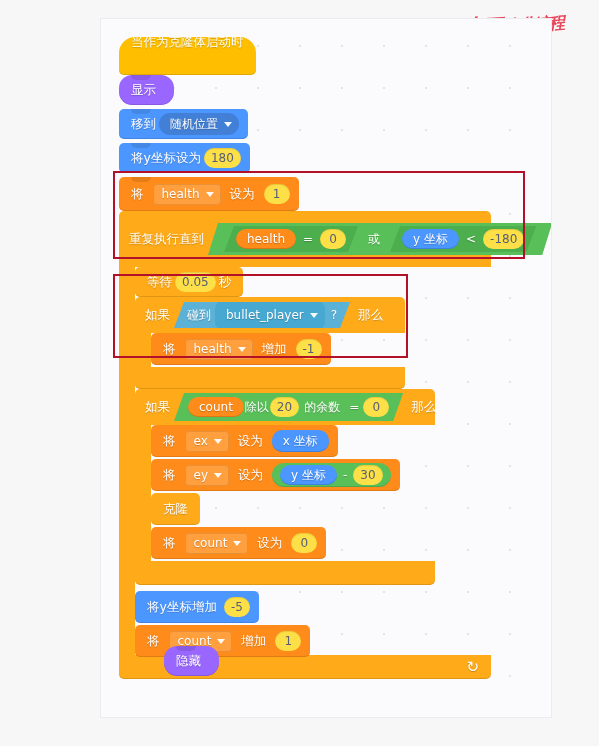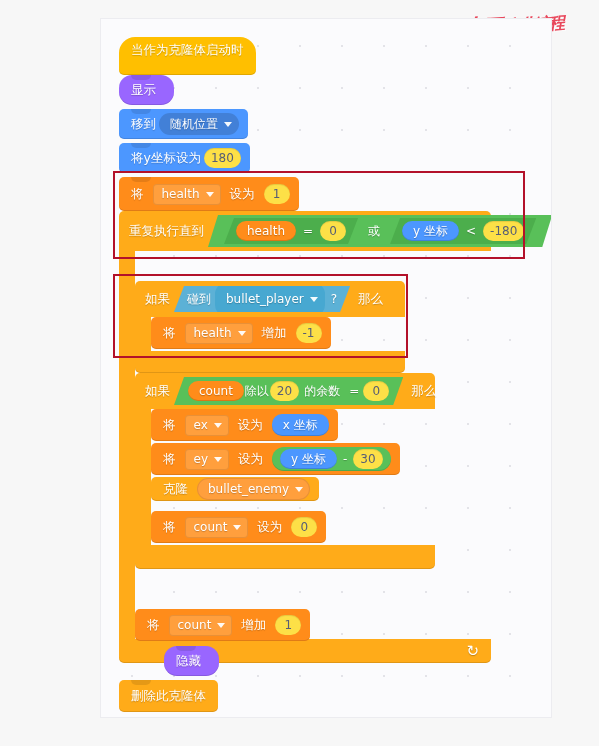--- a/index.html
+++ b/index.html
@@ -66,21 +66,21 @@
     content: ""; position: absolute; left: 12px; top: 0;
     width: 20px; height: 5px;
     background: rgba(0,0,0,.10);
     border-radius: 0 0 6px 6px;
   }
 
   
   .hat {
     border-radius: 16px 16px 5px 5px;
     height: 38px; padding-top: 8px;
-    align-items: flex-end; padding-bottom: 16px;
+    align-items: flex-end; padding-bottom: 24px;
   }
 
   
   .oval {
     display: inline-flex; align-items: center; justify-content: center;
     height: 20px; padding: 0 11px;
     border-radius: 10px;
     font-size: 12px; color: #fff;
     text-shadow: 0 1px 1px rgba(0,0,0,.25);
   }
@@ -131,21 +131,21 @@
     background: #59c059; border-radius: 12px;
     color: #fff; font-size: 12px;
     box-shadow: inset 0 -1px 0 rgba(0,0,0,.12);
   }
 
   
   .cblock { position: absolute; }
   .cblock .c-top {
     display: flex; align-items: center;
     background: #ffab19; color: #fff;
-    height: 40px; padding: 0 10px;
+    height: 56px; padding: 0 10px;
     border-radius: 5px 5px 0 0;
     font-size: 12.5px; white-space: nowrap;
     text-shadow: 0 1px 1px rgba(0,0,0,.22);
   }
   .cblock .c-left { background: #ffab19; width: 16px; }
   .cblock .c-bottom {
     background: #ffab19; height: 22px;
     border-radius: 0 0 5px 5px;
     display: flex; align-items: center; justify-content: flex-end;
     padding-right: 12px;
@@ -221,20 +221,25 @@
             <span class="lbl" style="padding:0 7px;">&lt;</span>
             <span class="inp">-180</span>
           </span>
         </span>
       </div>
 
       <div style="display:flex;">
         <div class="c-left" style="height:388px;"></div>
         <div style="position:relative; width:356px; height:388px;">
 
+          <div class="blk c-control" style="left:0px; top:0px;">
+            <span class="lbl">等待</span>
+            <span class="inp">0.05</span>
+            <span class="lbl">秒</span>
+          </div>
 
           <div class="cblock" style="left:0px; top:30px; width:270px;">
             <div class="c-top" style="height:36px;">
               <span class="lbl">如果</span>
               <span class="hex hex-sen" style="height:26px; margin-left:4px;">
                 <span class="lbl">碰到</span>
                 <span class="dd dd-sensing" style="margin-left:4px; height:33px;">
                   <span>bullet_player</span>
                   <span class="caret"></span>
                 </span>
@@ -295,43 +300,43 @@
                     <span class="caret"></span>
                   </span>
                   <span class="lbl">设为</span>
                   <span class="rep-op" style="margin-left:6px;">
                     <span class="oval oval-motion">y 坐标</span>
                     <span class="lbl" style="padding:0 6px;">-</span>
                     <span class="inp">30</span>
                   </span>
                 </div>
 
-                <div class="blk c-control" style="left:0px; top:68px; height:24px;">
+                <div class="blk c-control" style="left:0px; top:68px; height:32px;">
                   <span class="lbl">克隆</span>
-                  <span class="dd dd-control" style="margin-left:6px; border-radius:11px; padding:0 7px 0 11px; height:22px;">
-                    <span>bullet_enemy</span>
-                    <span class="caret"></span>
-                  </span>
                 </div>
 
                 <div class="blk c-data" style="left:0px; top:102px; height:32px;">
                   <span class="lbl">将</span>
                   <span class="dd dd-data" style="margin:0 6px;">
                     <span>count</span>
                     <span class="caret"></span>
                   </span>
                   <span class="lbl">设为</span>
                   <span class="inp" style="margin-left:6px;">0</span>
                 </div>
 
               </div>
             </div>
             <div class="c-bottom" style="height:24px;"></div>
           </div>
 
+          <div class="blk c-motion" style="left:0px; top:324px; height:32px;">
+            <span class="lbl">将y坐标增加</span>
+            <span class="inp" style="margin-left:4px;">-5</span>
+          </div>
 
           <div class="blk c-data" style="left:0px; top:358px; height:32px;">
             <span class="lbl">将</span>
             <span class="dd dd-data" style="margin:0 6px;">
               <span>count</span>
               <span class="caret"></span>
             </span>
             <span class="lbl">增加</span>
             <span class="inp" style="margin-left:6px;">1</span>
           </div>
@@ -341,21 +346,18 @@
 
       <div class="c-bottom" style="height:24px;">
         <span class="loop-arrow">↻</span>
       </div>
     </div>
 
     <div class="blk c-looks notch" style="left:18px; top:627px; width:55px;margin-left:45px;">
       <span class="lbl">隐藏</span>
     </div>
 
-    <div class="blk c-control notch" style="left:18px; top:661px; height:32px;">
-      <span class="lbl">删除此克隆体</span>
-    </div>
 
     <div class="annot" style="left:12px; top:152px; width:412px; height:88px;"></div>
     <div class="annot" style="left:12px; top:255px; width:295px; height:84px;"></div>
 
   </div>
 </div>
 
 </body></html>

